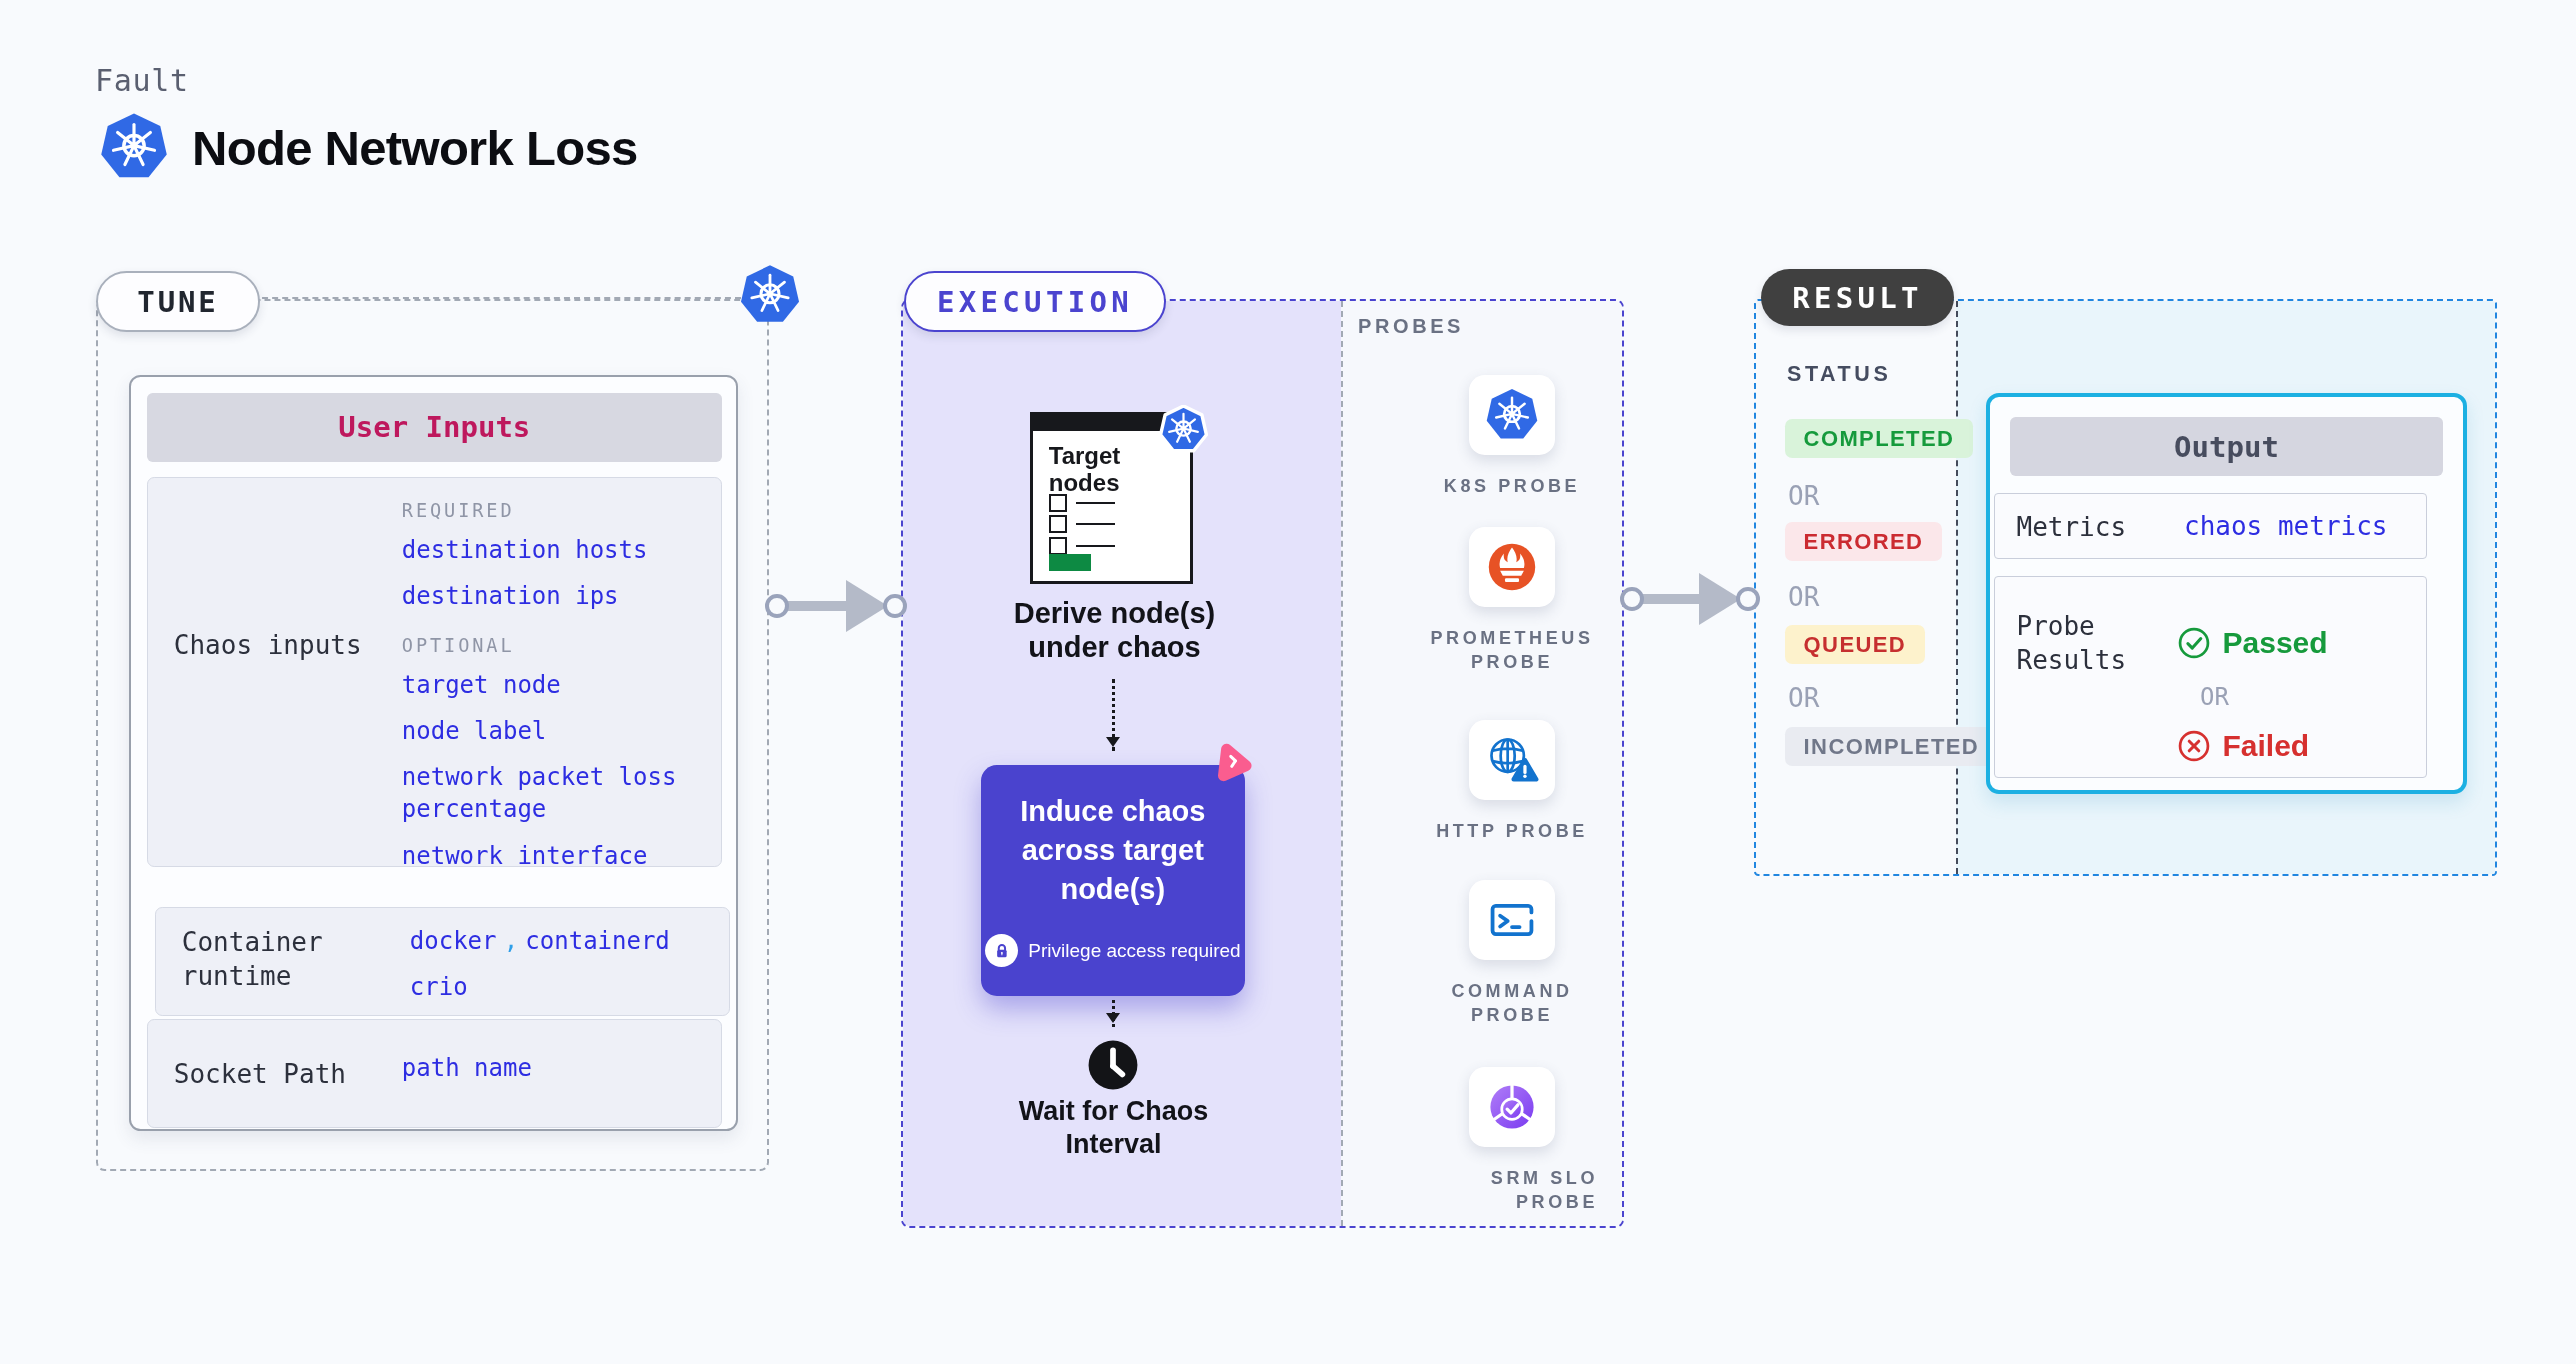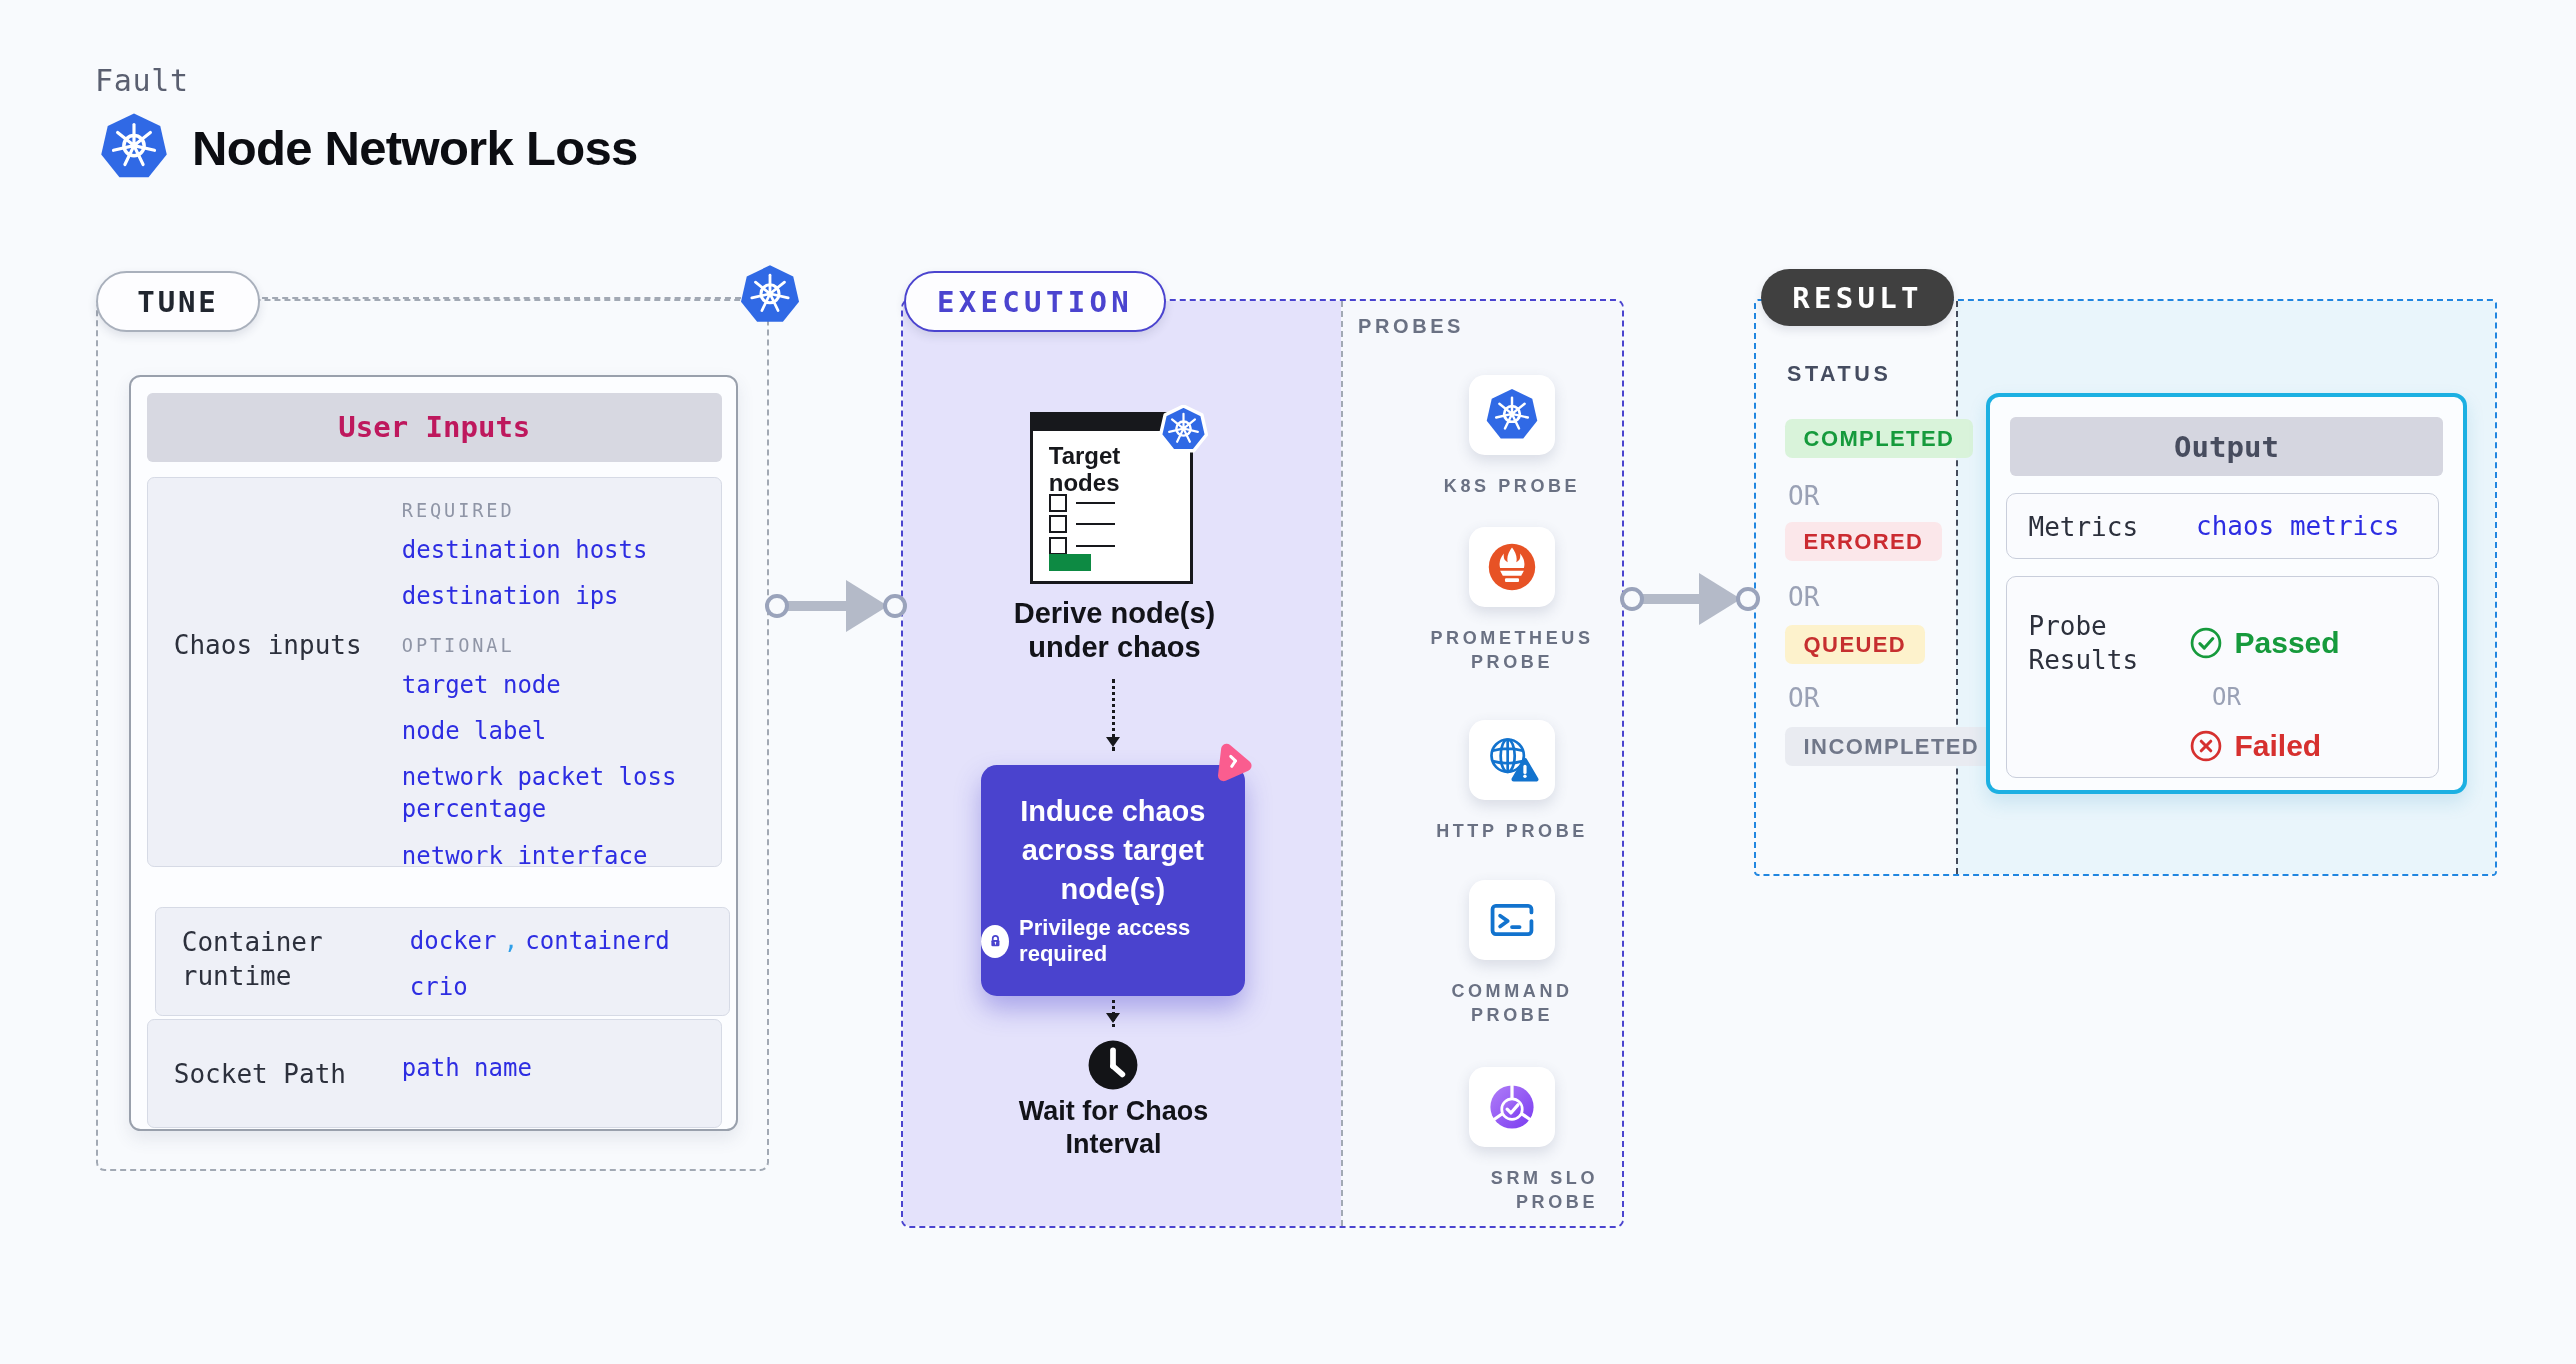--- a/index.html
+++ b/index.html
@@ -68,21 +68,21 @@
   .v-dotted{width:0;border-left:3.6px dotted #17181c;}
   .vd1{left:1112px;top:679px;height:72px;}
   .vd2{left:1112px;top:1000px;height:27px;}
   .v-dotted::after{content:'';position:absolute;bottom:-2.9px;left:-8.6px;border:7.2px solid transparent;border-top:10px solid #17181c;}
   .chaos-box{left:981px;top:765px;width:264px;height:231px;background:#4a43ce;border-radius:15.8px;
              box-shadow:0 13px 26px rgba(74,67,206,.38);}
   .chaos-title{position:absolute;left:14.3px;top:27px;width:235px;text-align:center;color:#ffffff;
                font-weight:700;font-size:29px;line-height:39px;}
   .chaos-note{position:absolute;left:0;bottom:29px;width:100%;display:flex;align-items:center;justify-content:center;gap:10px;}
   .lock-circle{width:33px;height:33px;border-radius:50%;background:#ffffff;display:flex;align-items:center;justify-content:center;}
-  .chaos-note-text{color:#ffffff;font-size:22px;font-weight:700;}
+  .chaos-note-text{color:#ffffff;font-size:19px;font-weight:400;}
   .litmus-badge{left:1212px;top:741px;width:42px;height:42px;transform:rotate(-6deg);}
   .clock{left:1087px;top:1039px;width:52px;height:52px;}
 
   .probes-label{left:1358px;top:315px;font-size:20px;letter-spacing:3.6px;color:#6a7183;font-weight:700;}
   .probe{position:absolute;left:1394px;width:172px;text-align:center;margin-left:32px;}
   .probe-card{margin:0 auto;width:86px;height:80px;background:#ffffff;border-radius:15.8px;
               box-shadow:0 5.7px 14.3px rgba(70,80,110,.16);display:flex;align-items:center;justify-content:center;}
   .probe-card .icon{width:54px;height:54px;}
   .probe-label{margin-top:18.6px;font-size:18px;letter-spacing:3.6px;line-height:24px;color:#6a7183;font-weight:700;}
   .p1{top:375px;} .p2{top:527px;} .p3{top:720px;} .p4{top:880px;} .p5{top:1067px;text-align:right;}
@@ -97,21 +97,21 @@
   .badge-errored{top:522px;background:#fbe7ea;color:#cb2b31;}
   .badge-queued{top:625px;background:#fdf2cc;color:#c62f2f;}
   .badge-incompleted{top:727px;background:#e9ebf1;color:#707789;}
   .or{position:absolute;left:1788px;font-size:26px;color:#9aa1b5;}
   .or1{top:481px;} .or2{top:582px;} .or3{top:683px;}
 
   .output-box{left:1986px;top:393px;width:481px;height:401px;background:#fbfdff;border:4.3px solid #1cb0e2;
               border-radius:13px;box-sizing:border-box;box-shadow:0 8.6px 18.6px rgba(30,140,190,.15);}
   .out-header{position:absolute;left:20px;top:20px;width:433px;height:59px;background:#d5d6e0;border-radius:5.7px;
               display:flex;align-items:center;justify-content:center;font-size:29px;font-weight:700;color:#474c5e;}
-  .out-row{position:absolute;left:16px;width:433px;background:#fafbfe;border:1.4px solid #c9cedb;border-radius:10px;box-sizing:border-box;}
+  .out-row{position:absolute;left:4px;width:433px;background:#fafbfe;border:1.4px solid #c9cedb;border-radius:4px;box-sizing:border-box;}
   .out-metrics{top:96px;height:66px;}
   .out-probe{top:179px;height:202px;}
   .out-label{position:absolute;left:21.5px;font-size:26px;color:#2c303c;line-height:34px;}
   .metrics-value{position:absolute;left:189px;top:17px;font-size:26px;color:#2d2de2;}
   .pr-row{position:absolute;left:182px;display:flex;align-items:center;gap:11.5px;}
   .pr-passed{top:49px;} .pr-failed{top:152px;}
   .pr-icon{width:34px;height:34px;}
   .passed-text{font-family:"Liberation Sans",sans-serif;font-weight:700;font-size:30px;color:#169a3c;}
   .failed-text{font-family:"Liberation Sans",sans-serif;font-weight:700;font-size:30px;color:#d6302f;}
   .pr-or{position:absolute;left:205px;top:106px;font-size:24px;color:#9aa1b5;}

